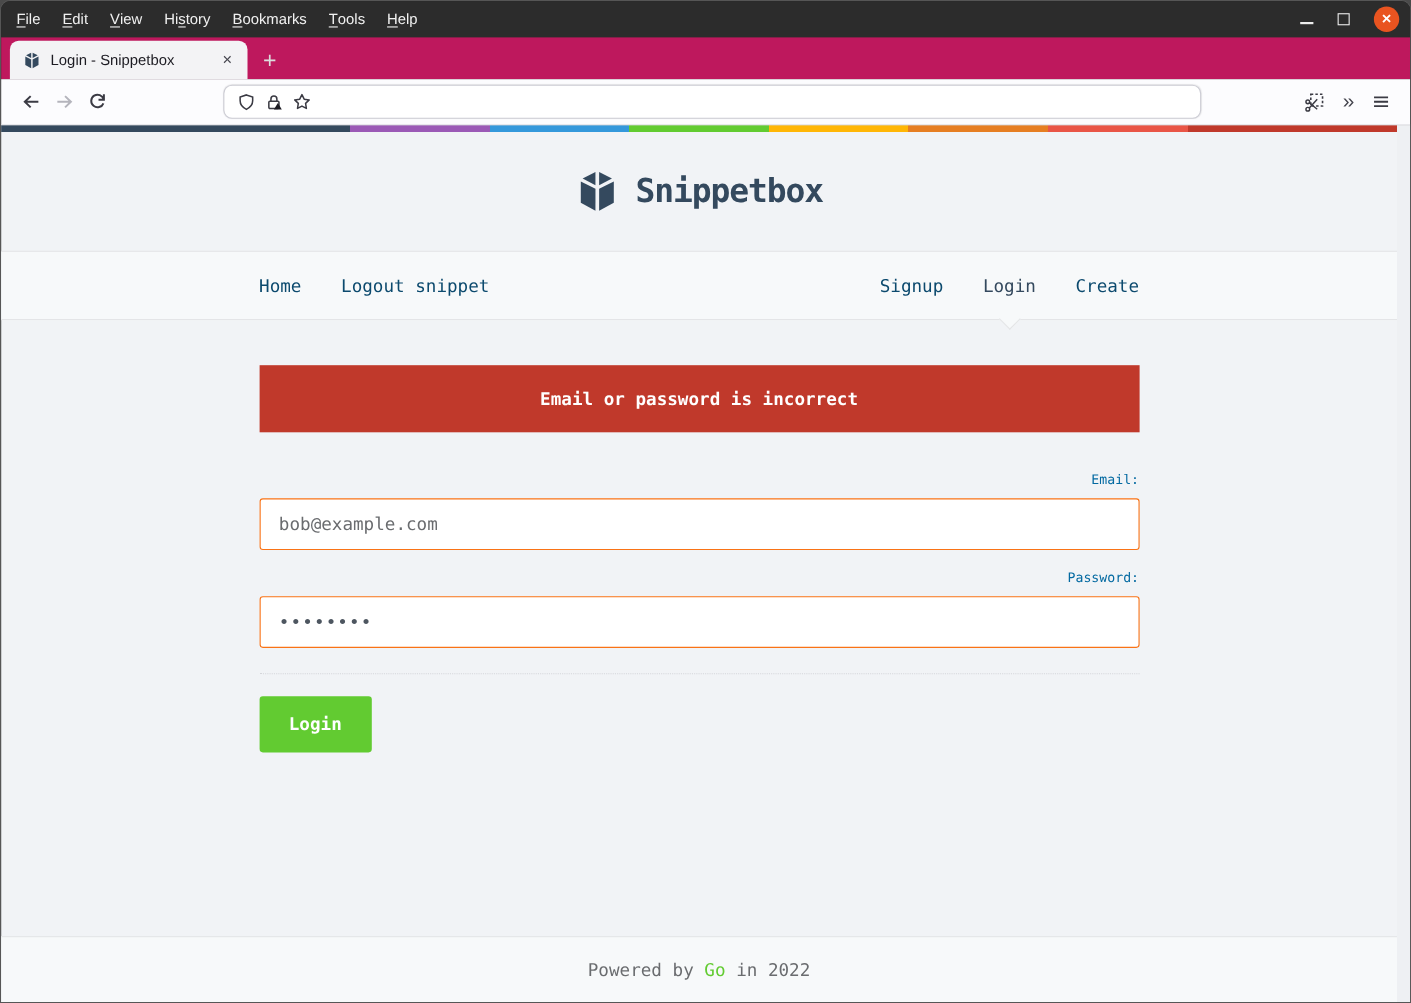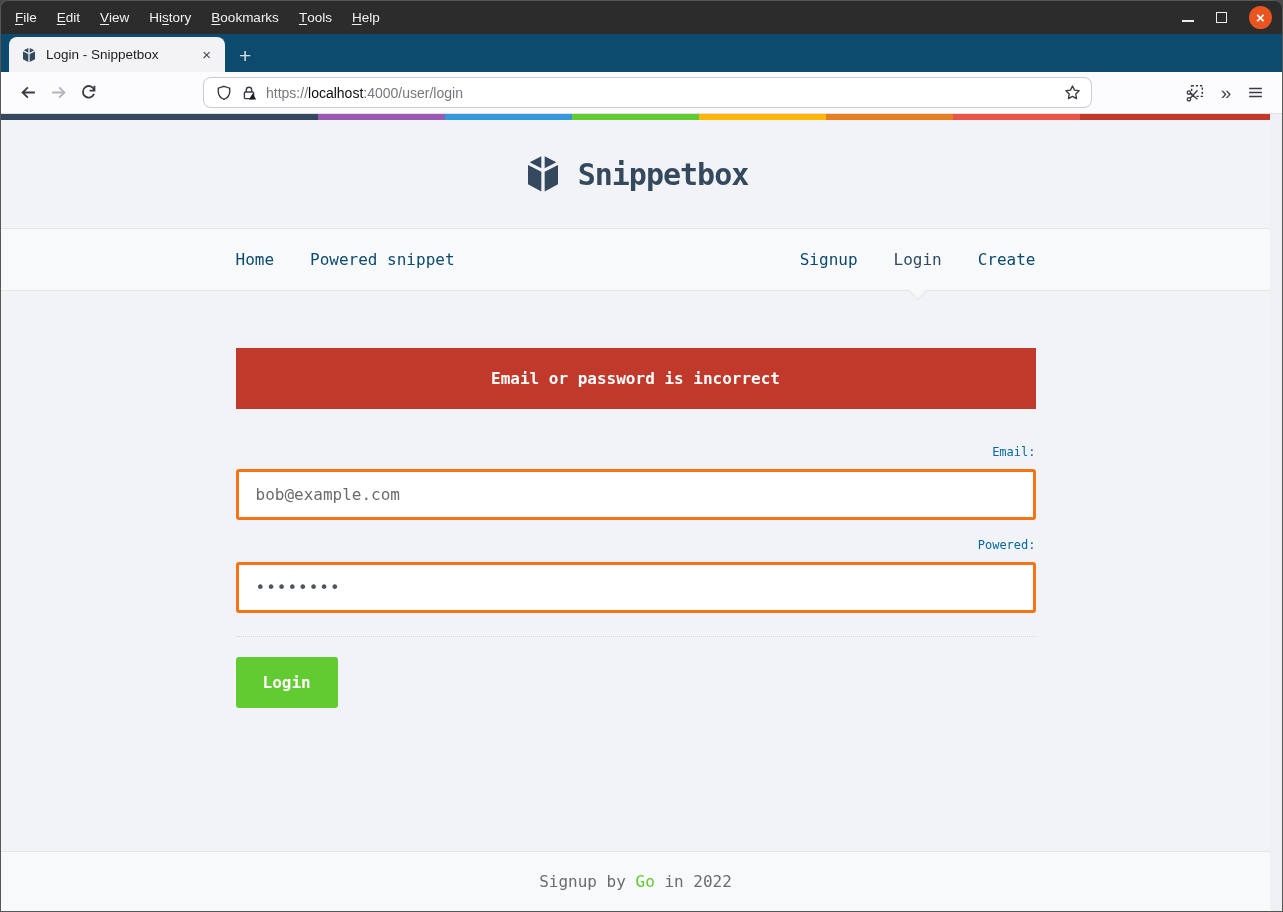--- a/index.html
+++ b/index.html
@@ -24,21 +24,21 @@
   .win-controls { margin-left:auto; display:flex; align-items:center; gap:22px; padding-right:10px; }
   .wc-min { color:#ededed; font-size:15px; line-height:10px; width:12px; border-bottom:2px solid #ededed; height:8px; }
   .wc-max { width:11px; height:11px; border:1.5px solid #ededed; }
   .wc-close {
     width:23px; height:23px; border-radius:50%; background:#e95420;
     color:#fff; display:flex; align-items:center; justify-content:center;
     font-size:15px; font-weight:bold; line-height:1;
   }
 
   
-  .tabbar { height:38px; background:#0c4a6e; display:flex; align-items:flex-end; flex:0 0 auto; }
+  .tabbar { height:38px; background:#be185d; display:flex; align-items:flex-end; flex:0 0 auto; }
   .tab {
     margin-left:8px; width:216px; height:35px; background:#f3f3f5;
     border-radius:8px 8px 0 0; display:flex; align-items:center;
     padding:0 10px 0 12px; gap:9px;
   }
   .tab-title { font-size:13.5px; color:#1c1b22; flex:1; white-space:nowrap; overflow:hidden; }
   .tab-close { color:#45454e; font-size:15px; padding:0 4px; }
   .newtab { color:#dcdcdc; font-size:21px; font-weight:300; padding:0 14px 4px 14px; }
 
   
@@ -87,33 +87,33 @@
   .nav-link { color:#0c4a6e; text-decoration:none; font-size:16px; position:relative; }
   .nav-link.live { color:#34495e; cursor:default; }
   .caret {
     position:absolute; left:calc(50% - 7px); top:33px;
     width:14px; height:14px; background:#f7f9fa;
     border-left:1px solid #e4e5e7; border-bottom:1px solid #e4e5e7;
     transform:rotate(-45deg); z-index:2;
   }
 
   main.site-main { flex:1; }
-  .main-inner { width:800px; margin:57px auto 0; }
+  .main-inner { width:800px; margin:41px auto 0; }
 
   .flash-error {
     background:#c0392b; color:#fff; font-weight:bold; font-size:16px;
     text-align:center; padding:18px; line-height:25px; margin-bottom:36px;
   }
 
   .form-group { margin-bottom:18px; }
   .form-group label { display:block; margin:4px 0 10px; font-size:12px; color:#0369a1;text-align:right; }
   .text-input {
     width:100%; padding:13px 17px; font-family:"DejaVu Sans Mono", monospace;
     font-size:16px; color:#6a6c6f; background:#fff;
-    border:3px solid #f97316; border-radius:3px; outline:none;
+    border:1px solid #f97316; border-radius:3px; outline:none;
   }
   .pw { letter-spacing:1px; color:#4d5660; }
   .form-actions { margin-top:23px; border-top:1px dotted #d4d6da; padding-top:20px; }
   .submit-btn {
     background:#62cb31; color:#fff; border:none; border-radius:3px;
     font-family:"DejaVu Sans Mono", monospace; font-size:16px; font-weight:bold;
     padding:16px 27px; cursor:pointer;
   }
 
   footer.site-footer {
@@ -213,21 +213,20 @@
             <path d="M8 1.3 13.7 3.2 v3.5 c0 3.6 -2.3 6.1 -5.7 7.7 C4.6 12.8 2.3 10.3 2.3 6.7 V3.2 Z" fill="none" stroke="#3b3b44" stroke-width="1.4"></path>
           </svg>
       </span>
       <span class="icon">
         <svg width="16" height="16" viewBox="0 0 16 16">
           <path d="M5.3 7 V4.9 a2.7 2.7 0 0 1 5.4 0 V7" fill="none" stroke="#3b3b44" stroke-width="1.4"></path>
           <rect x="3.4" y="7" width="9.2" height="6.6" rx="1" fill="none" stroke="#3b3b44" stroke-width="1.4"></rect>
           <path d="M11.6 8.6 15.2 14.6 H8 Z" fill="#1c1b22"></path>
         </svg>
       </span>
-      <span class="url-text"><span>https://</span><span class="url-host">localhost</span><span>:4000/user/login</span></span>
       <span class="icon">
         <svg width="17" height="17" viewBox="0 0 16 16">
             <path d="M8 1.9 9.9 5.8 14.2 6.4 11.1 9.4 11.8 13.7 8 11.7 4.2 13.7 4.9 9.4 1.8 6.4 6.1 5.8 Z" fill="none" stroke="#3b3b44" stroke-width="1.3" stroke-linejoin="round"></path>
           </svg>
       </span>
     </div>
 
     <span class="tool-btn">
       <svg width="18" height="18" viewBox="0 0 16 16">
         <rect x="5" y="1.5" width="9.5" height="9.5" fill="none" stroke="#3b3b44" stroke-width="1.3" stroke-dasharray="2 1.7"></rect>
@@ -262,51 +261,51 @@
             </svg>
           </span>
           <span class="site-title">Snippetbox</span>
         </a>
       </header>
 
       <nav class="site-nav">
         <div class="nav-inner">
           <div class="nav-group">
             <a class="nav-link">Home</a>
-            <a class="nav-link">Powered snippet</a>
+            <a class="nav-link">Logout snippet</a>
           </div>
           <div class="nav-group">
             <a class="nav-link">Signup</a>
             <a class="nav-link live"><span>Login</span><span class="caret"></span></a>
             <a class="nav-link">Create</a>
           </div>
         </div>
       </nav>
 
       <main class="site-main">
         <div class="main-inner">
           <div class="flash-error">Email or password is incorrect</div>
 
           <form>
             <div class="form-group">
               <label>Email:</label>
               <input class="text-input" type="text" value="bob@example.com" style="">
             </div>
             <div class="form-group">
-              <label>Powered:</label>
+              <label>Password:</label>
               <input class="text-input pw" type="text" value="••••••••" style="">
             </div>
             <div class="form-actions">
               <button class="submit-btn" type="button">Login</button>
             </div>
           </form>
         </div>
       </main>
 
       <footer class="site-footer">
-        <span><span>Signup by </span><a class="go-link">Go</a><span> in 2022</span></span>
+        <span><span>Powered by </span><a class="go-link">Go</a><span> in 2022</span></span>
       </footer>
 
     </div>
     <div class="scroll-gutter"></div>
   </div>
 
 </div>
 
 </body></html>

